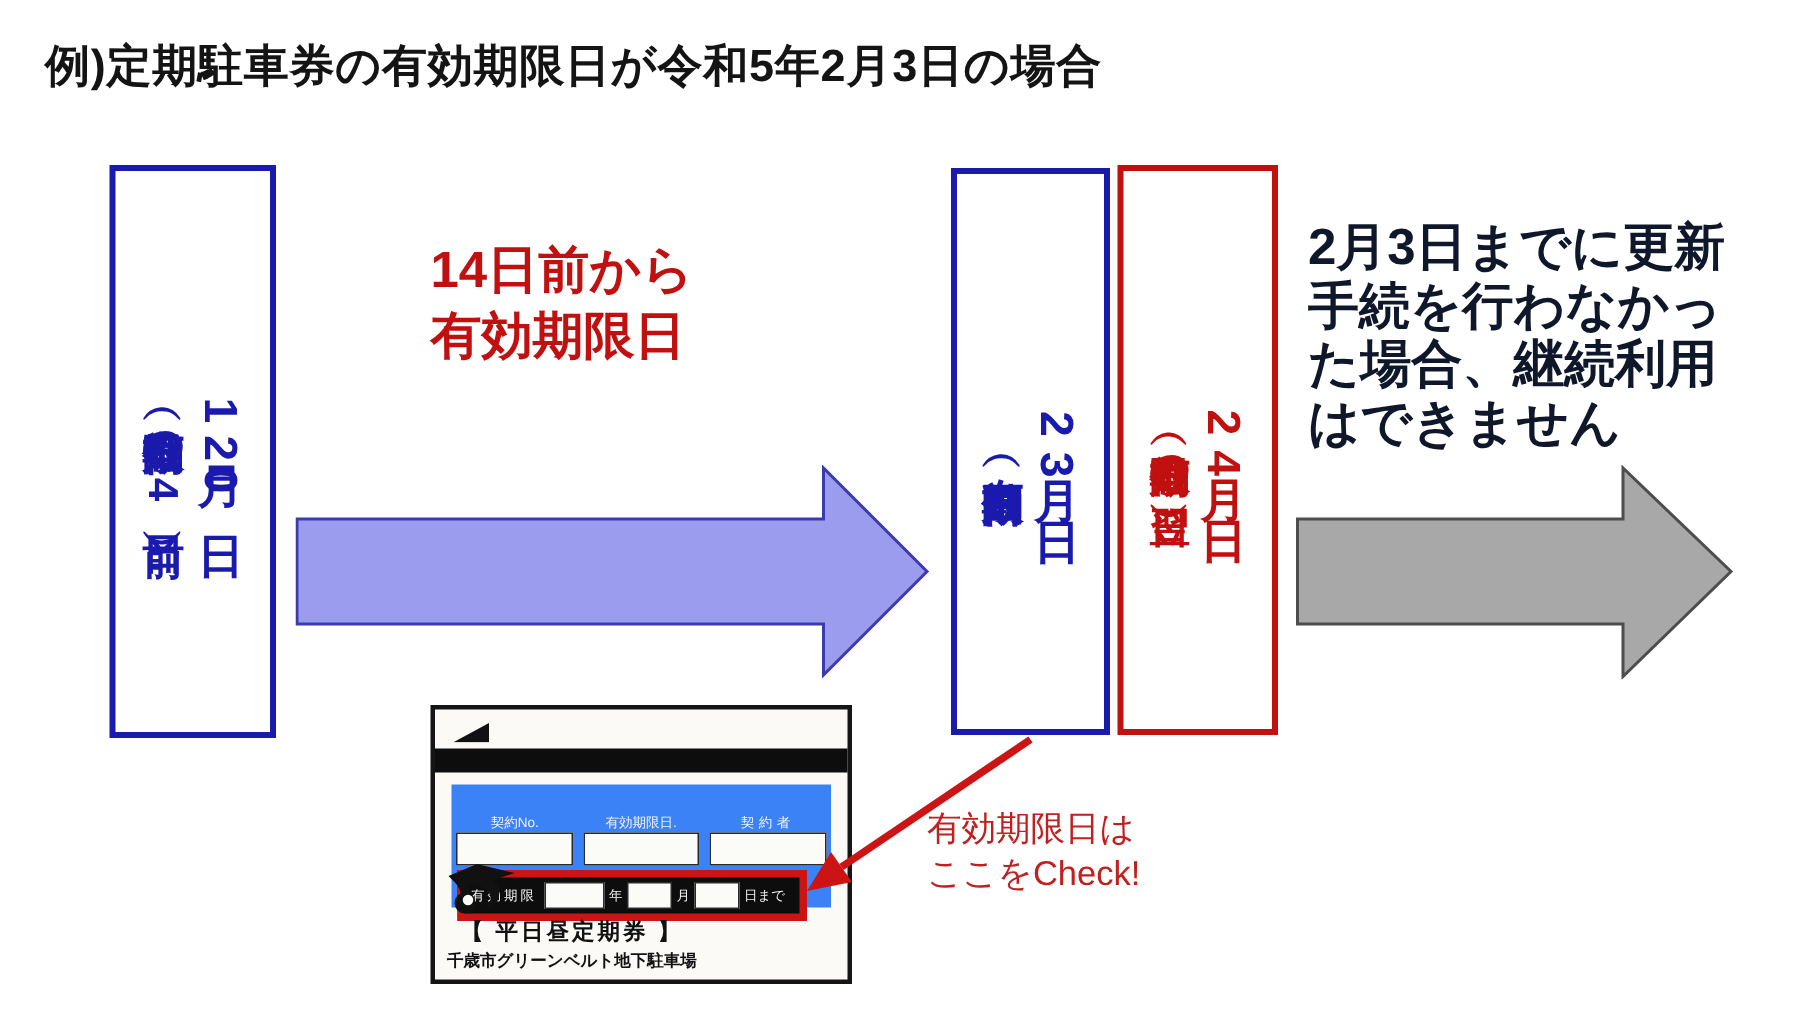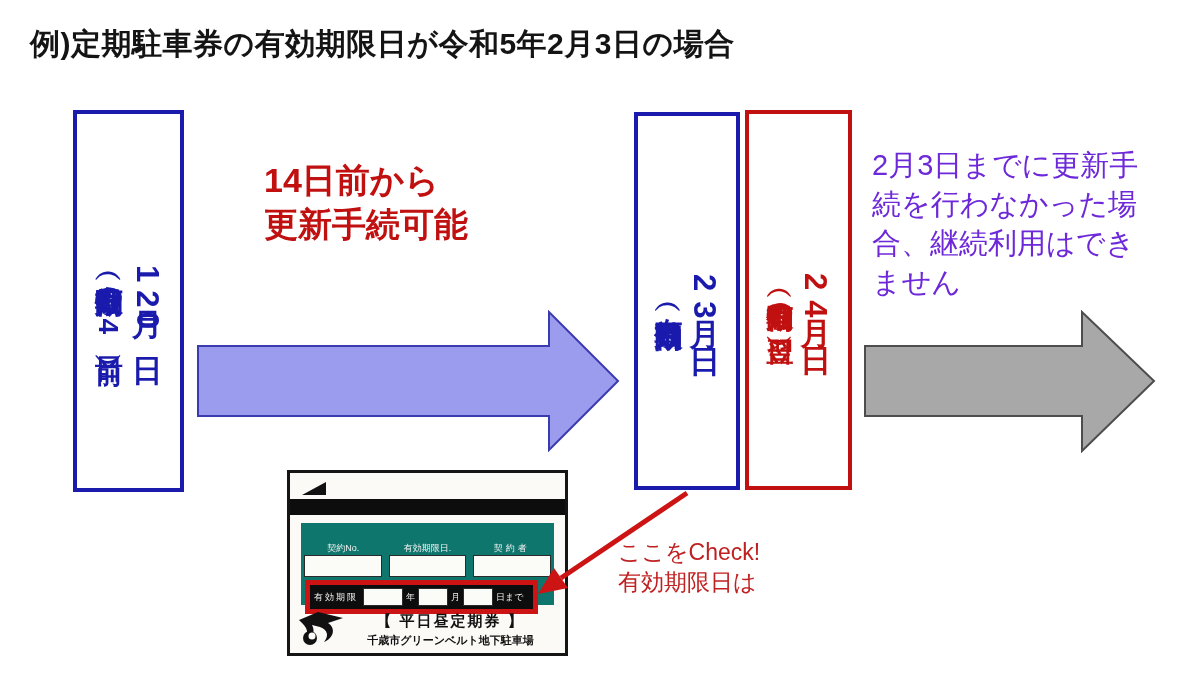--- a/index.html
+++ b/index.html
@@ -27,70 +27,70 @@
   .box-expiry { left:634px; top:112px; width:106px; height:378px; color:#1a1aad; gap:5px; }
   .box-expiry .vlabel { font-size:28px; letter-spacing:2px; }
   .box-expiry .vdate  { font-size:31px; letter-spacing:5px; }
   .box-after { left:745px; top:110px; width:107px; height:380px; border-color:#c01010; color:#c01010; gap:5px; }
   .box-after .vlabel { font-size:27px; letter-spacing:1px; }
   .box-after .vdate  { font-size:31px; letter-spacing:5px; }
 
   
   .mid-note { left:264px; top:158px; font-size:34px; font-weight:700; line-height:44px; }
   .mid-note .l1 { color:#1a1aad; }
-  .mid-note .l2, .mid-note .l3 { color:#c01010; }
+  .mid-note .l2, .mid-note .l3 { color:#c01010;margin-left:23px; }
 
   
-  .right-note { left:872px; top:146px; width:286px; font-size:29px; line-height:39px; color:#6d28d9; }
+  .right-note { left:872px; top:146px; width:286px; font-size:34px; line-height:39px; color:#0f172a;font-weight:bold; }
 
   
   .check-note { left:618px; top:537px; font-size:23px; line-height:30px; color:#c02020; }
 
   
   .ticket {
     left:287px; top:470px; width:281px; height:186px; box-sizing:border-box;
     background:#fbfaf6; border:3px solid #151515;
   }
   .t-corner { left:12px; top:9px; width:24px; height:13px; background:#111;
     clip-path:polygon(100% 0, 100% 100%, 0 100%); }
   .t-stripe { left:0; top:26px; width:275px; height:16px; background:#0d0d0d; }
-  .t-panel  { left:11px; top:50px; width:253px; height:82px; background:#0f766e; }
+  .t-panel  { left:11px; top:50px; width:253px; height:82px; background:#3b82f6; }
   .t-labels { position:absolute; top:19px; left:0; right:0; display:flex; color:#f2f2f2; font-size:9px; }
   .t-labels span { flex:1; text-align:center; }
   .t-labels .sp { letter-spacing:3px;text-align:center; }
   .t-inputs { position:absolute; top:32px; left:3px; right:3px; height:22px; display:flex; gap:7px; }
   .t-inputs div { flex:1; background:#fbfbf8; border:1px solid #2a2a2a; }
   .t-redrow {
     position:absolute; top:57px; left:4px; right:16px; height:34px; box-sizing:border-box;
     border:5px solid #cc1414; background:#0d0d0d; display:flex; align-items:center;
     gap:3px; padding:0 4px; color:#f2f2f2; font-size:9px; white-space:nowrap;
   }
   .t-redrow .exl { letter-spacing:2px; margin-right:2px; }
   .t-redrow .cell { background:#fbfbf8; border:1px solid #2a2a2a; height:16px; }
   .c1 { width:38px; } .c2 { width:28px; } .c3 { width:28px; }
-  .t-bottom { position:absolute; left:8px; right:8px; bottom:5px; display:flex; align-items:flex-end; }
+  .t-bottom { position:absolute; left:8px; right:8px; bottom:5px; display:flex; align-items:flex-start;flex-direction:column; }
   .t-texts { flex:1; text-align:center; color:#111; }
   .t-type { font-size:15px; font-weight:700; letter-spacing:2px; }
   .t-facility { font-size:11px; font-weight:700; margin-top:2px; }
 </style>
 </head>
 <body>
 
 <div class="canvas">
 
   <div class="abs title">例)定期駐車券の有効期限日が令和5年2月3日の場合</div>
 
   <div class="abs vbox box-start">
     <div class="vcol vlabel">（有効期限日の14日前）</div>
     <div class="vcol vdate">1月20日</div>
   </div>
 
   <div class="abs mid-note">
     <div class="l2">14日前から</div>
-    <div class="l3">更新手続可能</div>
+    <div class="l3">有効期限日</div>
   </div>
 
   <svg class="abs" style="left:197px; top:310px;" width="424" height="142" viewBox="0 0 424 142">
     <polygon points="1,36 352,36 352,2 421,71 352,140 352,106 1,106" fill="#9c9cee" stroke="#3b3bb0" stroke-width="2"></polygon>
   </svg>
 
   <div class="abs vbox box-expiry">
     <div class="vcol vlabel">（有効期限日）</div>
     <div class="vcol vdate">2月3日</div>
   </div>
@@ -142,17 +142,17 @@
       </div>
     </div>
   </div>
 
   <svg class="abs" style="left:518px; top:478px;" width="180" height="130" viewBox="0 0 180 130">
     <line x1="169" y1="15" x2="43" y2="100" stroke="#cc1414" stroke-width="5"></line>
     <polygon points="20,116 36,90 50,110" fill="#cc1414"></polygon>
   </svg>
 
   <div class="abs check-note">
+    <div>有効期限日は</div>
     <div>ここをCheck!</div>
-    <div>有効期限日は</div>
   </div>
 
 </div>
 
 </body></html>

